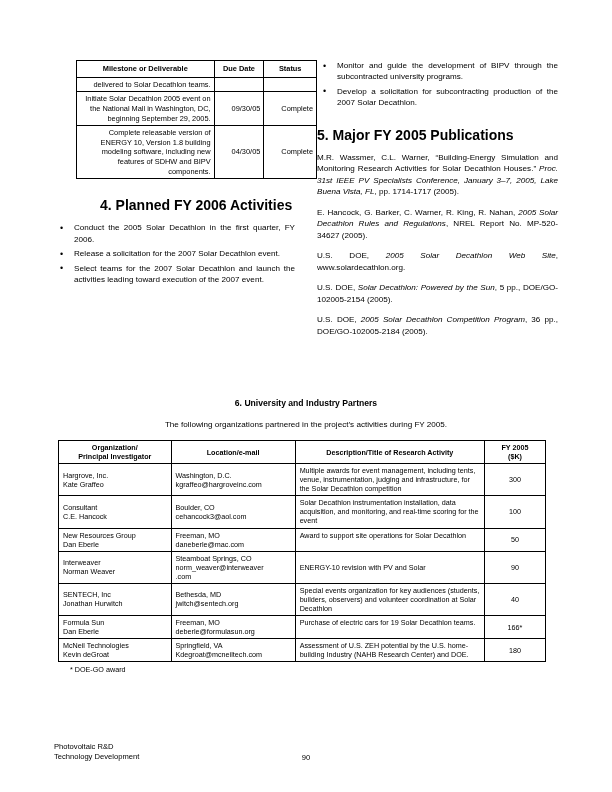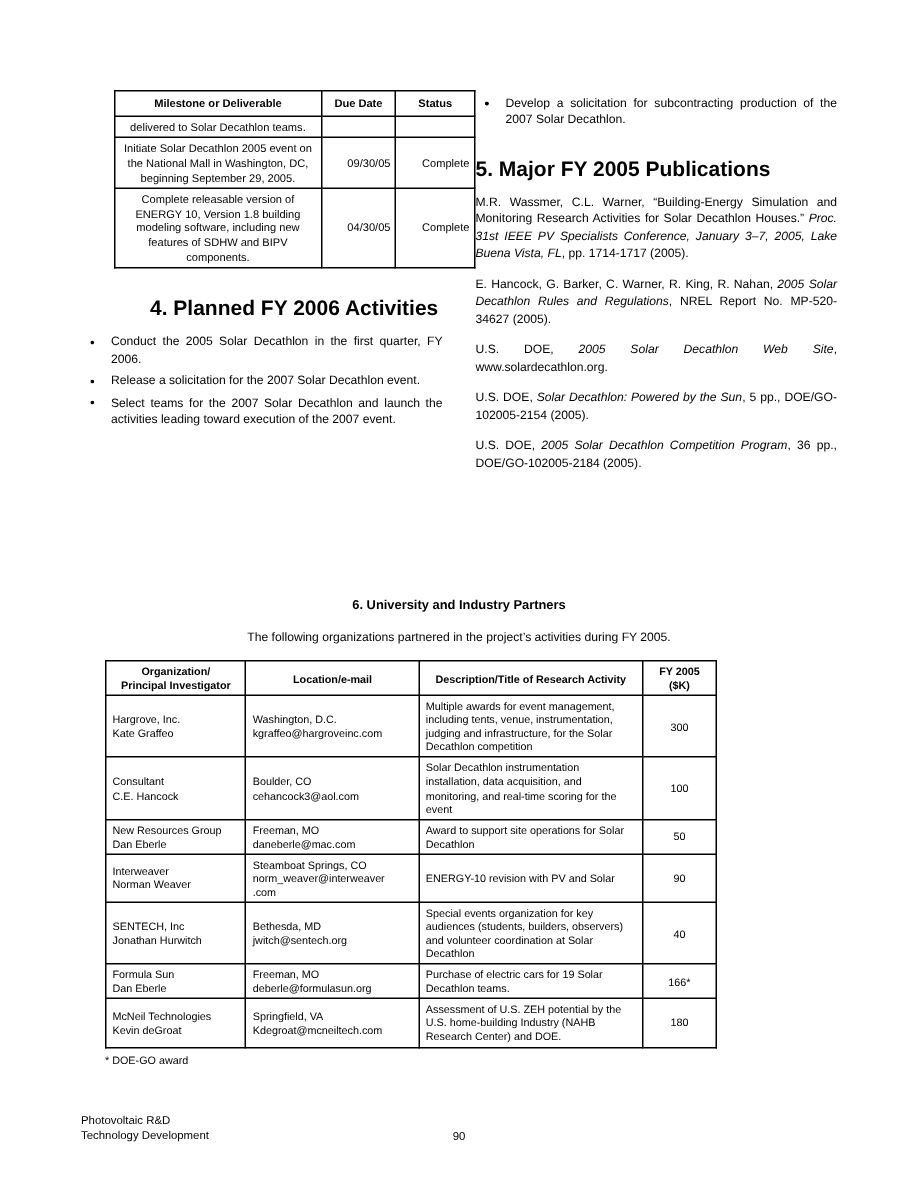--- a/index.html
+++ b/index.html
@@ -40,21 +40,21 @@
     border-collapse: collapse;
     font-size: 7.4px;
     line-height: 1.3;
     width: 100%;
     border-radius: 24px;
   }
   table.grid td, table.grid th {
     border: 1px solid #000;
     padding: 2px 3px;
     vertical-align: top;
-    text-align: center;
+    text-align: right;
     font-weight: normal;
   }
   table.grid th {
     font-weight: bold;
     text-align: center;
     vertical-align: middle;
     padding: 3px 3px;
   }
   .milestone-table {
     margin-left: 22px;
@@ -115,22 +115,22 @@
     margin: 0 0 12px 0;
   }
   .sec6 .lead {
     font-size: 8.1px;
     text-align: center;
     margin: 0 0 11px 0;
   }
 
   
   .partners {
-    margin-left: 16px;
-    width: 408px;
+    margin-left: 4px;
+    width: 488px;
     border-collapse: collapse;
     font-size: 7.2px;
     line-height: 1.26;
   }
   .partners th, .partners td {
     border: 1px solid #000;
     padding: 2px 4px;
     vertical-align: top;
     text-align: left;
     font-weight: normal;
@@ -234,20 +234,21 @@
         </li>
       </ul>
 
     </div>
 
     <div class="col">
 
       <ul class="bul">
         <li>
           <span class="bullet">•</span>
+          <span>Monitor and guide the development of BIPV through the subcontracted university programs.</span>
         </li>
         <li>
           <span class="bullet">•</span>
           <span>Develop a solicitation for subcontracting production of the 2007 Solar Decathlon.</span>
         </li>
       </ul>
 
       <h2 class="sec">5. Major FY 2005 Publications</h2>
 
       <p class="para"><span>M.R. Wassmer, C.L. Warner, “Building-Energy Simulation and Monitoring Research Activities for Solar Decathlon Houses.” </span><em>Proc. 31st IEEE PV Specialists Conference, January 3–7, 2005, Lake Buena Vista, FL</em><span>, pp. 1714-1717 (2005).</span></p>

